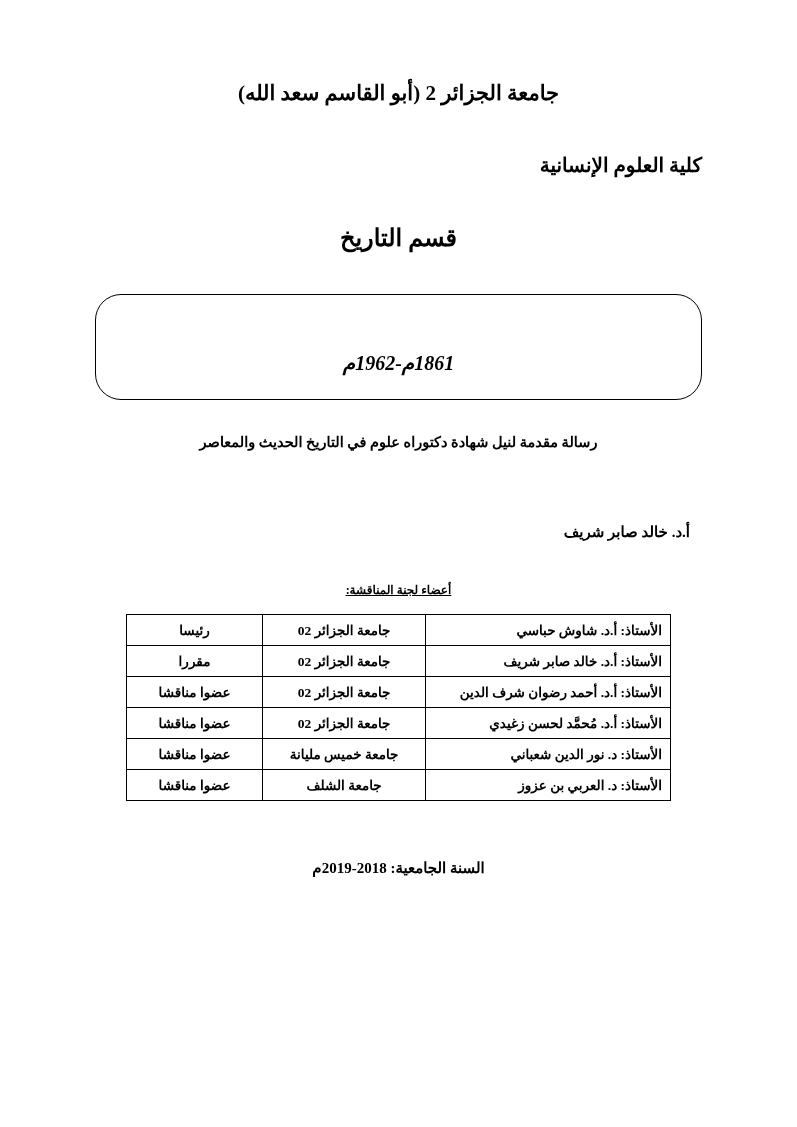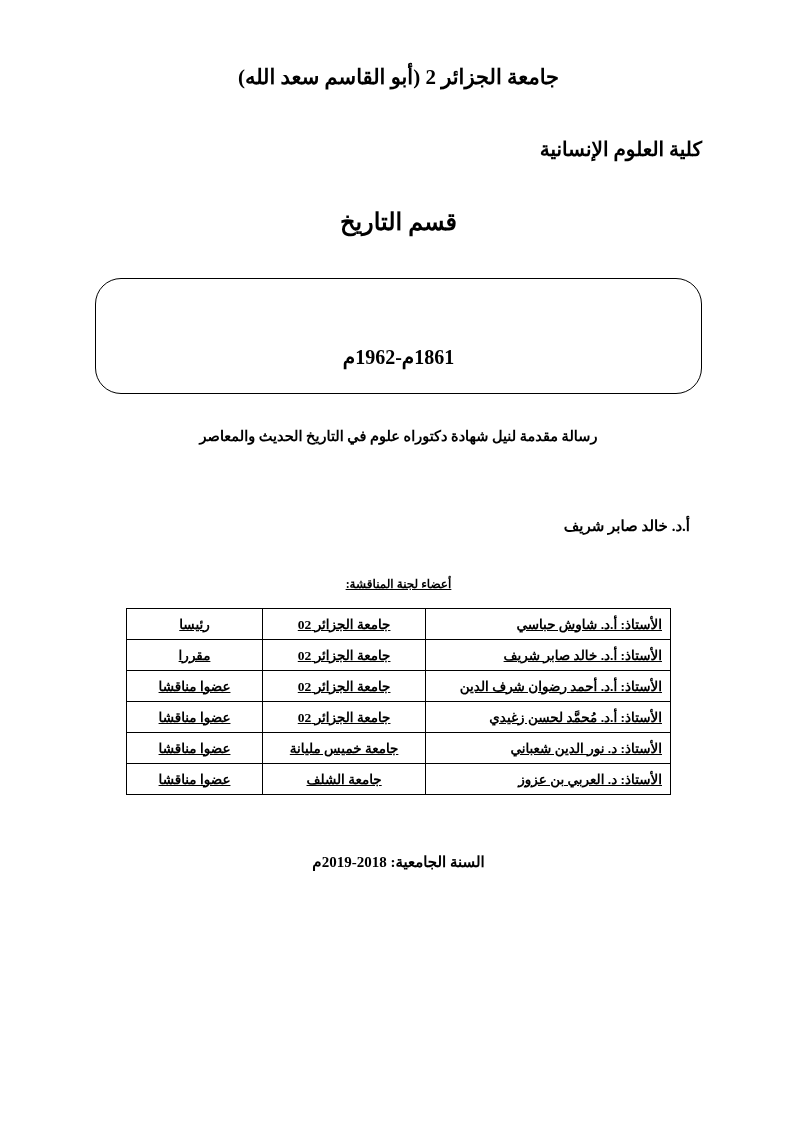--- a/index.html
+++ b/index.html
@@ -19,21 +19,21 @@
     overflow: hidden;
     box-sizing: border-box;
     direction: rtl;
   }
   .inner {
     position: absolute;
     left: 0;
     right: 0;
     top: 0;
     bottom: 0;
-    padding: 40px 95px 30px 95px;
+    padding: 56px 95px 30px 95px;
     box-sizing: border-box;
   }
   .line {
     text-align: center;
     color: #000;
   }
   .university {
     font-size: 21px;
     font-weight: bold;
     margin-top: 25px;
@@ -60,22 +60,23 @@
   .title-main {
     text-align: center;
     font-size: 21px;
     font-weight: bold;
     line-height: 1.5;
   }
   .title-dates {
     text-align: center;
     font-size: 20px;
     font-weight: bold;
-    margin-top: 44px;
+    margin-top: 34px;
     direction: rtl;
+    font-style: italic;
   }
   .subtitle {
     text-align: center;
     font-size: 14.5px;
     font-weight: bold;
     margin-top: 34px;
   }
   .people {
     margin-top: 72px;
     display: flex;
@@ -116,21 +117,20 @@
     border-collapse: collapse;
     width: 545px;
     direction: rtl;
   }
   table.committee td {
     border: 1px solid #000;
     font-size: 13.5px;
     font-weight: bold;
     padding: 5px 8px;
     height: 20px;
-    text-decoration: underline;
   }
   td.c-name {
     text-align: right;
     width: 45%;
   }
   td.c-univ {
     text-align: center;
     width: 30%;
   }
   td.c-role {

